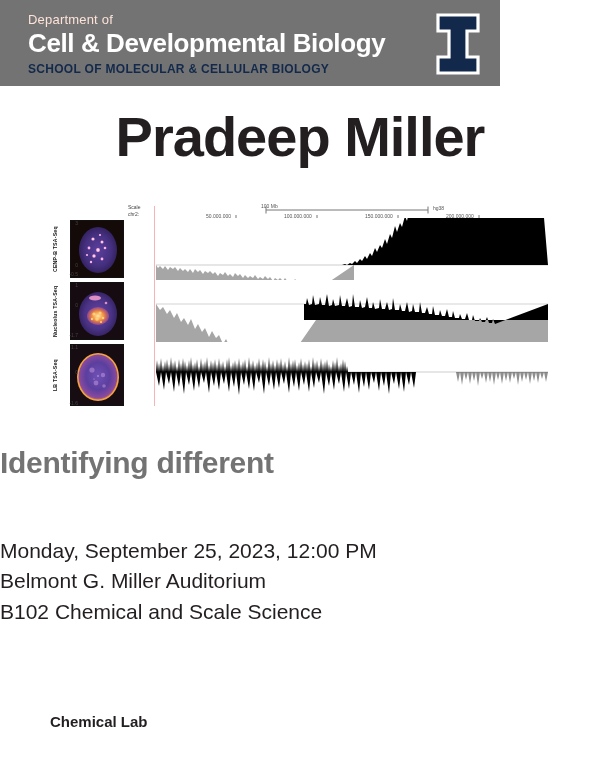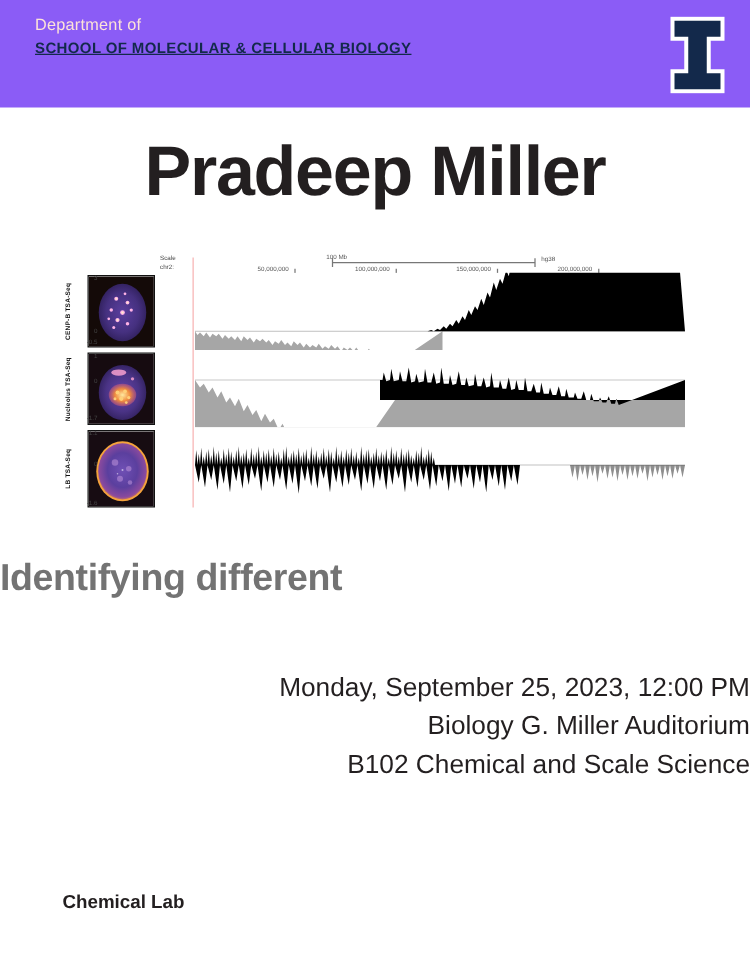--- a/index.html
+++ b/index.html
@@ -14,23 +14,23 @@
     position: relative;
     overflow: hidden;
     font-family: "Liberation Sans", sans-serif;
     color: #231f20;
   }
 
   
   .banner {
     position: absolute;
     left: 0; top: 0;
-    width: 600px;
+    width: 500px;
     height: 86px;
-    background: #8b5cf6;
+    background: #737373;
     box-sizing: border-box;
   }
   .banner-text {
     position: absolute;
     left: 28px;
     top: 12px;
   }
   .dept-of {
     font-size: 13px;
     color: #fde3d8;
@@ -46,21 +46,20 @@
     line-height: 1.15;
     margin-top: 1px;
   }
   .school-name {
     font-size: 12px;
     font-weight: bold;
     color: #13294b;
     letter-spacing: .3px;
     line-height: 1.2;
     margin-top: 3px;
-    text-decoration: underline;
   }
 
   
   .logo {
     position: absolute;
     right: 20px;
     top: 13px;
     width: 44px;
     height: 62px;
   }
@@ -176,21 +175,21 @@
     line-height: 1.33;
     letter-spacing: -0.3px;
     color: #737373;
   }
 
   
   .details {
     position: absolute;
     left: 0; top: 536px;
     width: 600px;
-    text-align: right;
+    text-align: left;
     font-size: 21px;
     line-height: 1.45;
     color: #231f20;
     font-weight: 400;
   }
 
   
   .footer {
     position: absolute;
     left: 50px;
@@ -199,20 +198,21 @@
     font-weight: bold;
     color: #231f20;
   }
 </style>
 </head>
 <body>
 
 <div class="banner">
   <div class="banner-text">
     <div class="dept-of">Department of</div>
+    <div class="dept-name">Cell &amp; Developmental Biology</div>
     <div class="school-name">SCHOOL OF MOLECULAR &amp; CELLULAR BIOLOGY</div>
   </div>
   <div class="logo">
     <svg width="44" height="62" viewBox="0 0 44 62" aria-hidden="true">
       <path d="M2 2 H42 V18 H31 V44 H42 V60 H2 V44 H13 V18 H2 Z" fill="#13294b" stroke="#ffffff" stroke-width="3.2" stroke-linejoin="miter"></path>
     </svg>
   </div>
 </div>
 
 <div class="speaker">Pradeep Miller</div>
@@ -426,17 +426,17 @@
     </div>
   </div>
 </div>
 
 <div class="talk-title">
   <div>Identifying different</div>
 </div>
 
 <div class="details">
   <div>Monday, September 25, 2023, 12:00 PM</div>
-  <div>Biology G. Miller Auditorium</div>
+  <div>Belmont G. Miller Auditorium</div>
   <div>B102 Chemical and Scale Science</div>
 </div>
 
 <div class="footer">Chemical Lab</div>
 
 </body></html>

